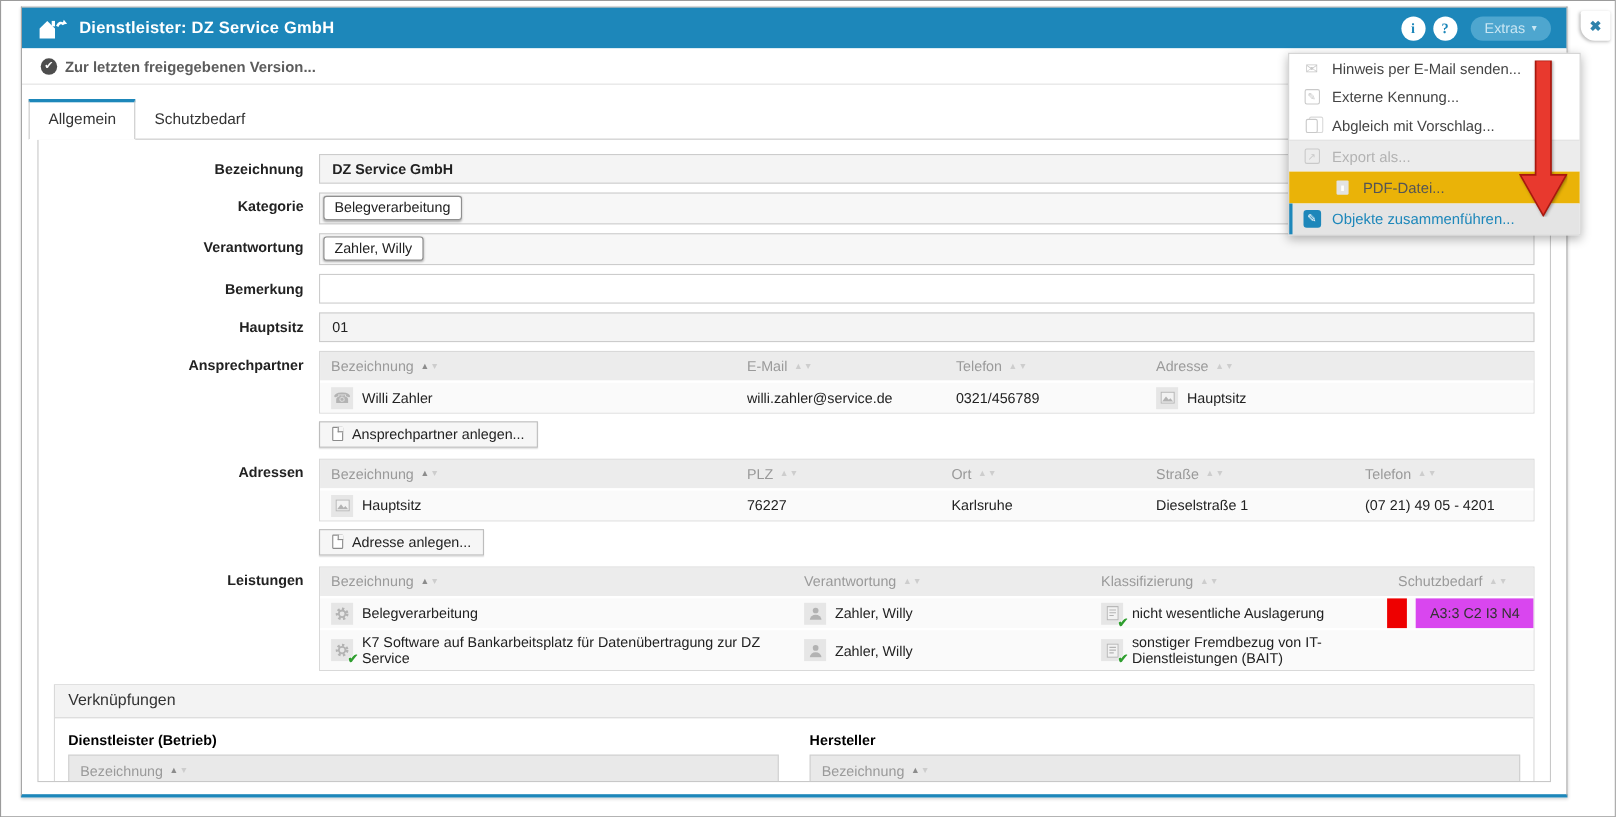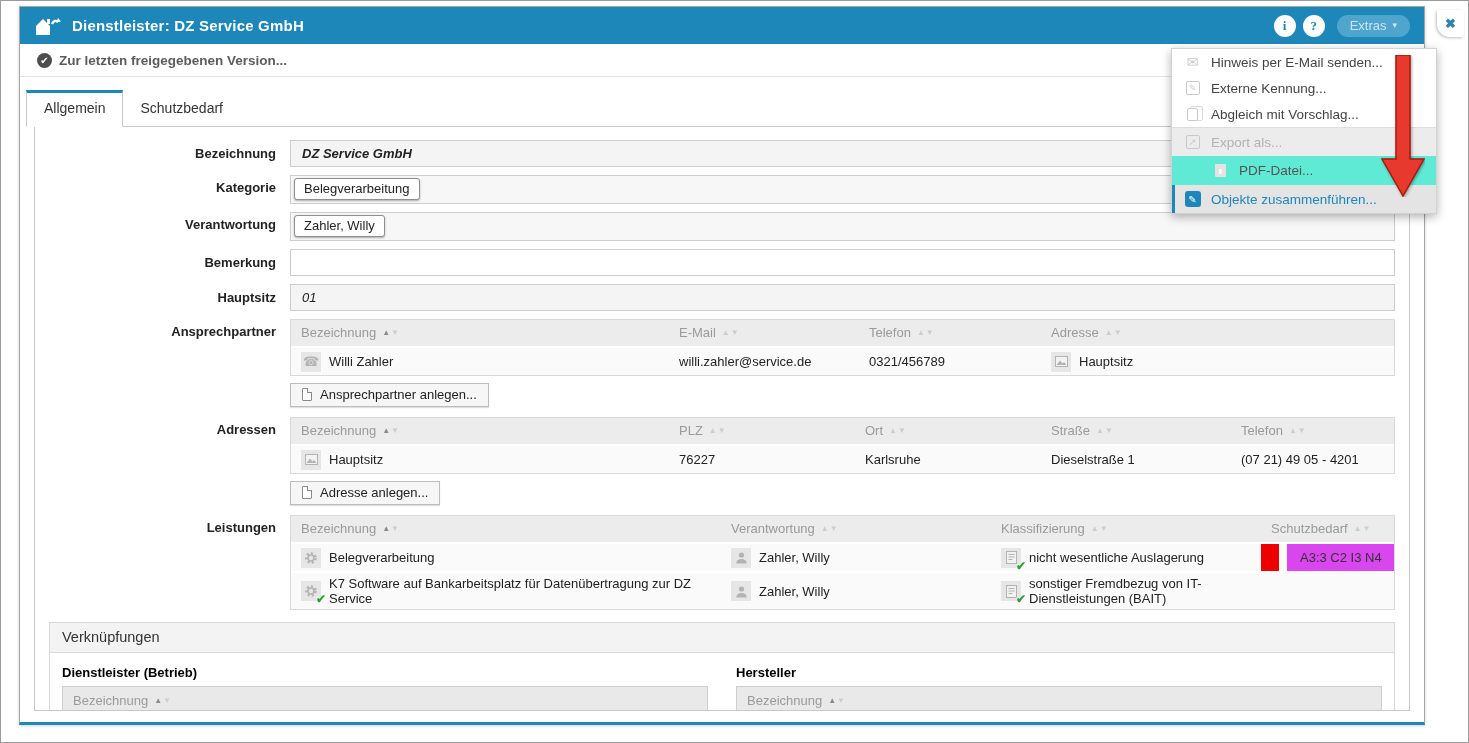--- a/index.html
+++ b/index.html
@@ -38,21 +38,21 @@
            padding:13px 14px 0; overflow:hidden; }
 
   
   .frow { display:flex; align-items:center; margin-bottom:8px; }
   .frow.top { align-items:flex-start; }
   .flabel { width:241px; min-width:241px; text-align:right; padding-right:14px;
             font-weight:bold; font-size:13px; color:#222; }
   .frow.top .flabel { padding-top:5px; }
   .fctrl { flex:1; }
   .input { height:27px; border:1px solid #ccc; background:#f4f4f4; display:flex;
-           align-items:center; padding:0 11px; font-size:13px; color:#222;font-style:italic; }
+           align-items:center; padding:0 11px; font-size:13px; color:#222; }
   .input.white { background:#fff; }
   .input.bold { font-weight:bold; }
   .chipbox { min-height:29px; border:1px solid #ccc; background:#f7f7f7; padding:2px 3px; }
   .chip { display:inline-block; background:#fff; border:1px solid #8f8f8f; border-radius:3px;
           padding:2px 9px 3px; font-size:13px; color:#222; box-shadow:0 1px 2px rgba(0,0,0,.3); cursor:pointer; }
 
   
   .tbl { border:1px solid #d9d9d9; font-size:13px; background:#fff; }
   .thead { display:flex; background:#ececec; color:#9a9a9a; }
   .th { padding:5px 10px 6px; display:flex; align-items:center; gap:6px; cursor:pointer; }
@@ -101,21 +101,21 @@
                cursor:pointer; z-index:30; }
 
   .menu { position:absolute; left:1171px; top:48px; width:266px; background:#fff;
           border:1px solid #d2d2d2; box-shadow:0 3px 9px rgba(0,0,0,.3); z-index:20; }
   .mitem { display:flex; align-items:center; gap:10px; height:26px; padding:0 12px;
            font-size:13.5px; color:#444; cursor:pointer; }
   .mitem .mi { width:17px; min-width:17px; display:flex; align-items:center; justify-content:center;
                color:#c9c9c9; font-size:14px; }
   .msep { border-top:1px solid #ddd; }
   .mitem.disabled { background:#ececec; color:#b3b3b3; height:28px; cursor:default; }
-  .mitem.sub { background:#5eead4; height:29px; padding-left:40px; color:#555; }
+  .mitem.sub { background:#eab308; height:29px; padding-left:40px; color:#555; }
   .mitem.hl { background:#e4e4e4; color:#1d87ba; height:28px; border-left:3px solid #1d87ba; padding-left:9px; }
   .sq-ico { width:14px; height:14px; border:1px solid #c9c9c9; border-radius:2px;
             display:flex; align-items:center; justify-content:center; font-size:9px; color:#c9c9c9; }
   .copy-ico { width:11px; height:13px; border:1px solid #c9c9c9; border-radius:2px; position:relative; background:#fff; }
   .copy-ico::before { content:""; position:absolute; left:2px; top:-3px; width:11px; height:13px;
                       border:1px solid #d9d9d9; border-radius:2px; z-index:-1; }
   .merge-ico { width:16px; height:16px; background:#1d87ba; border-radius:3px; color:#fff !important;
                display:flex; align-items:center; justify-content:center; font-size:10px; }
   .pdf-ico { width:11px; height:13px; background:#e3e3e3; border-radius:1px; color:#fff;
              font-size:6px; display:flex; align-items:center; justify-content:center; font-weight:bold; }

